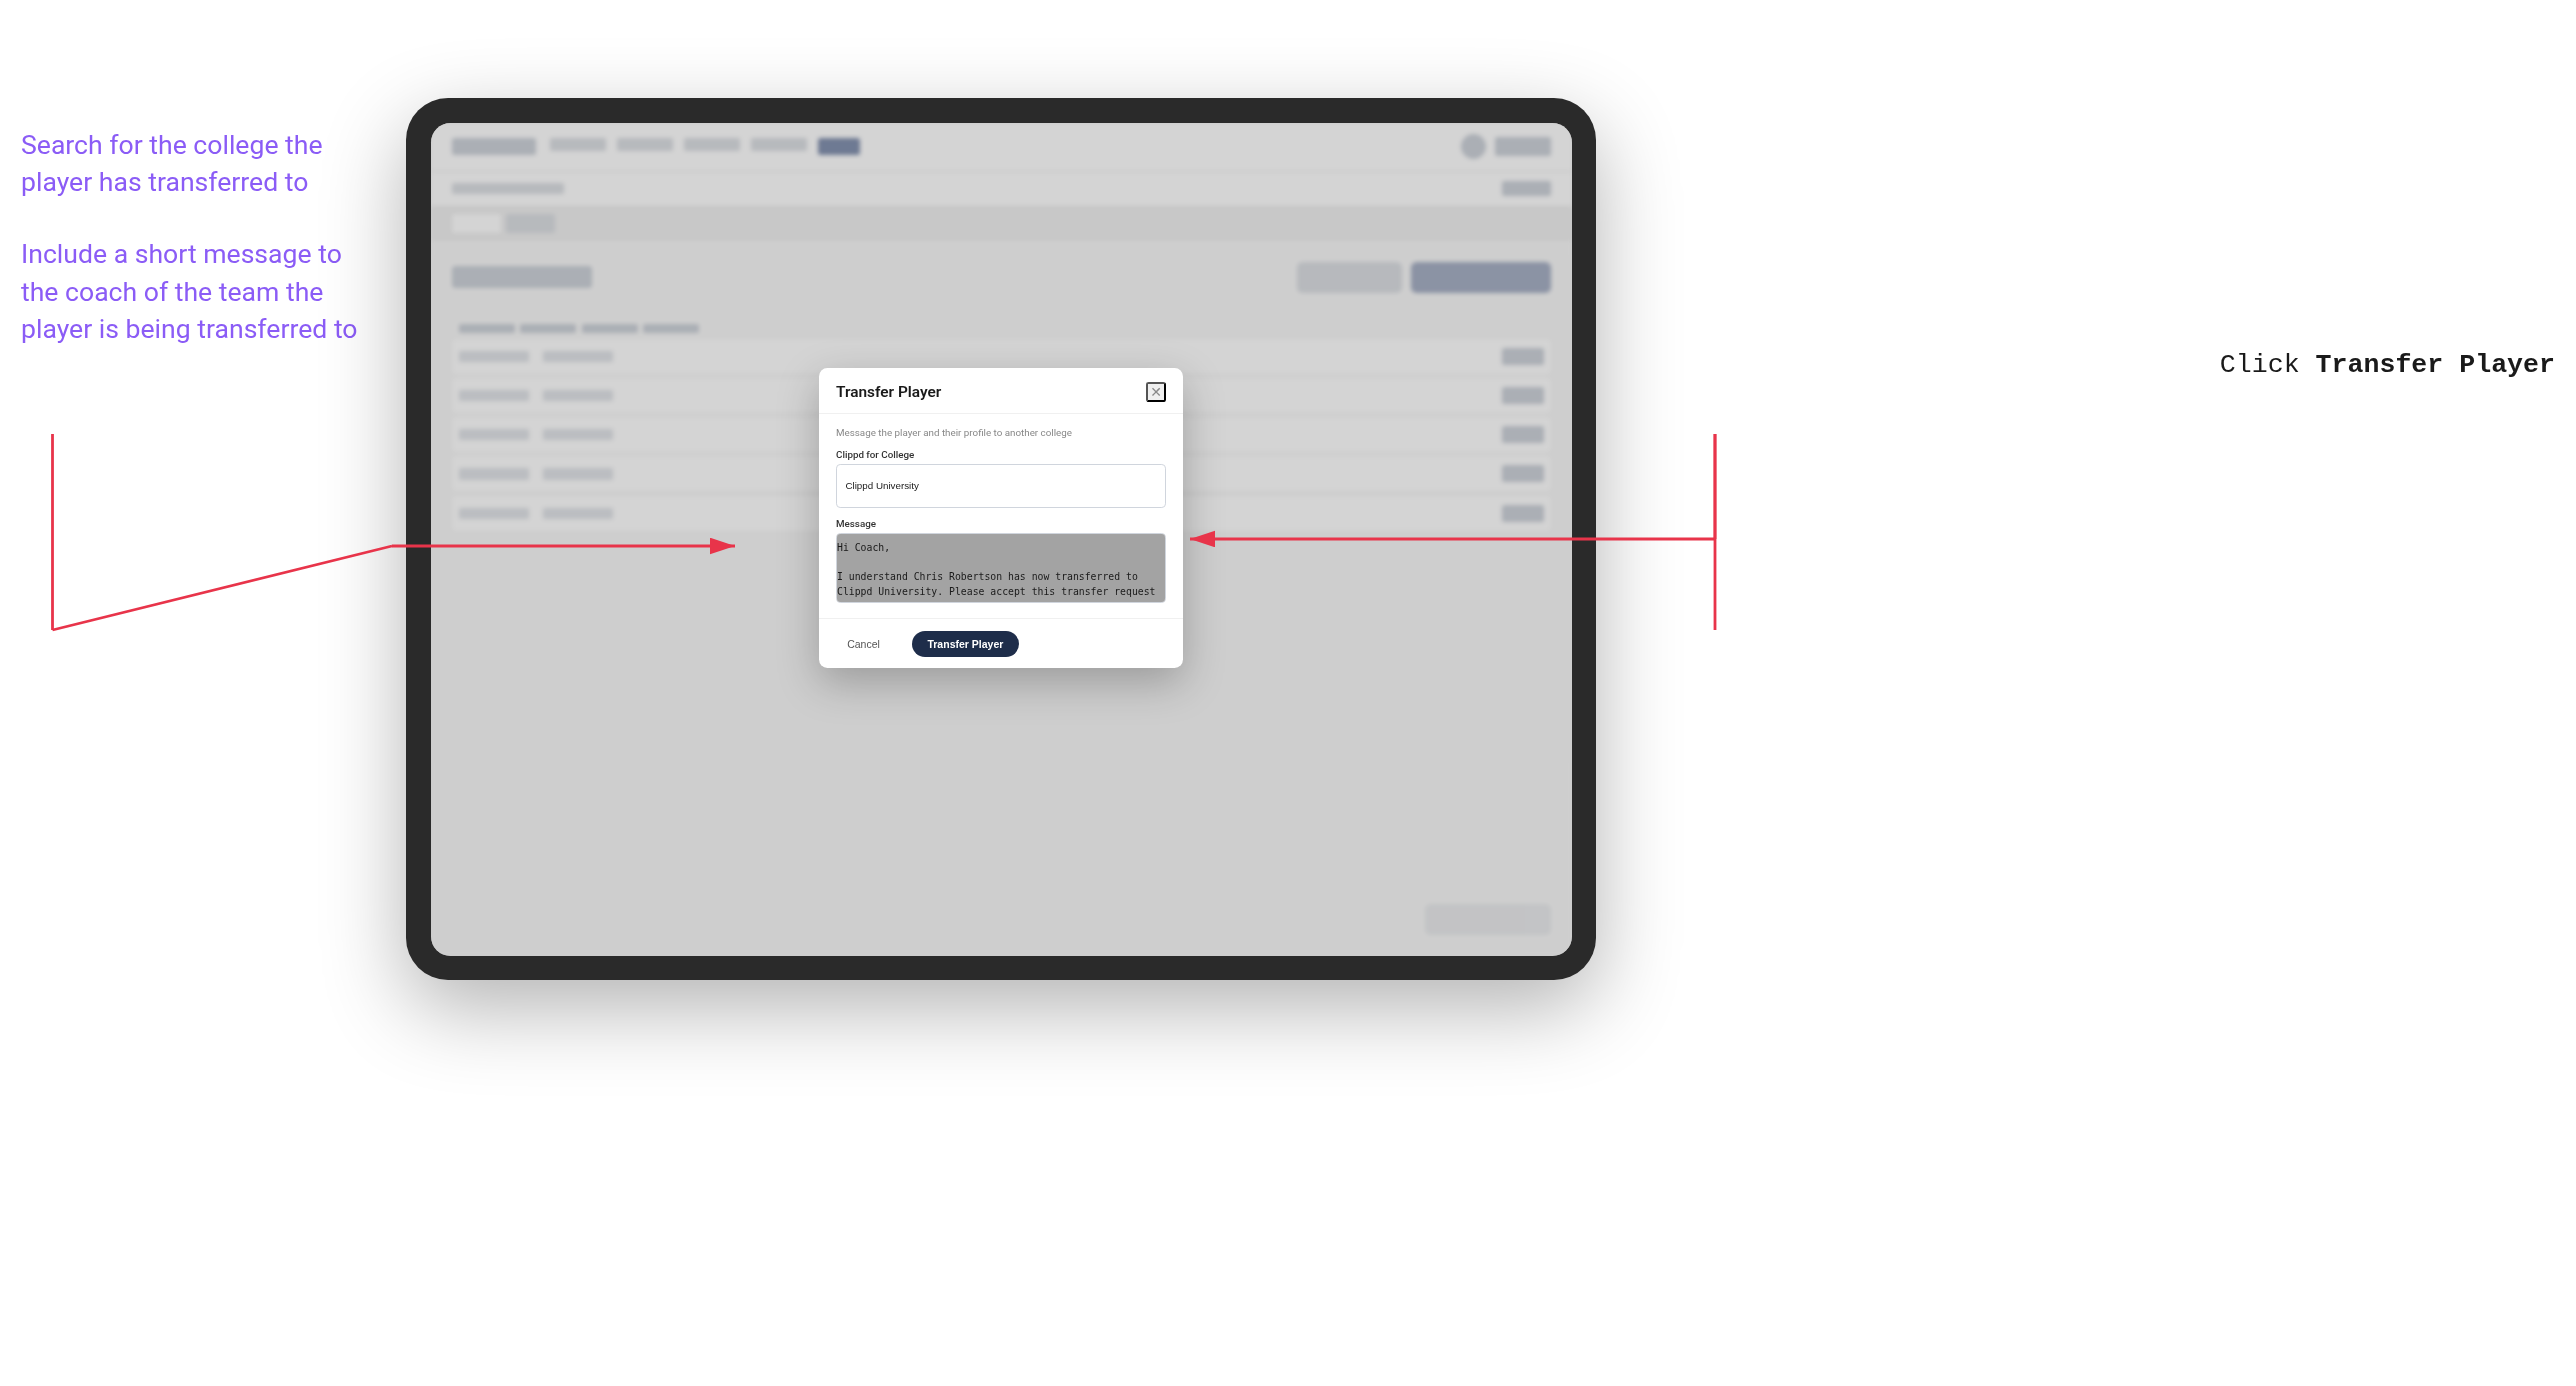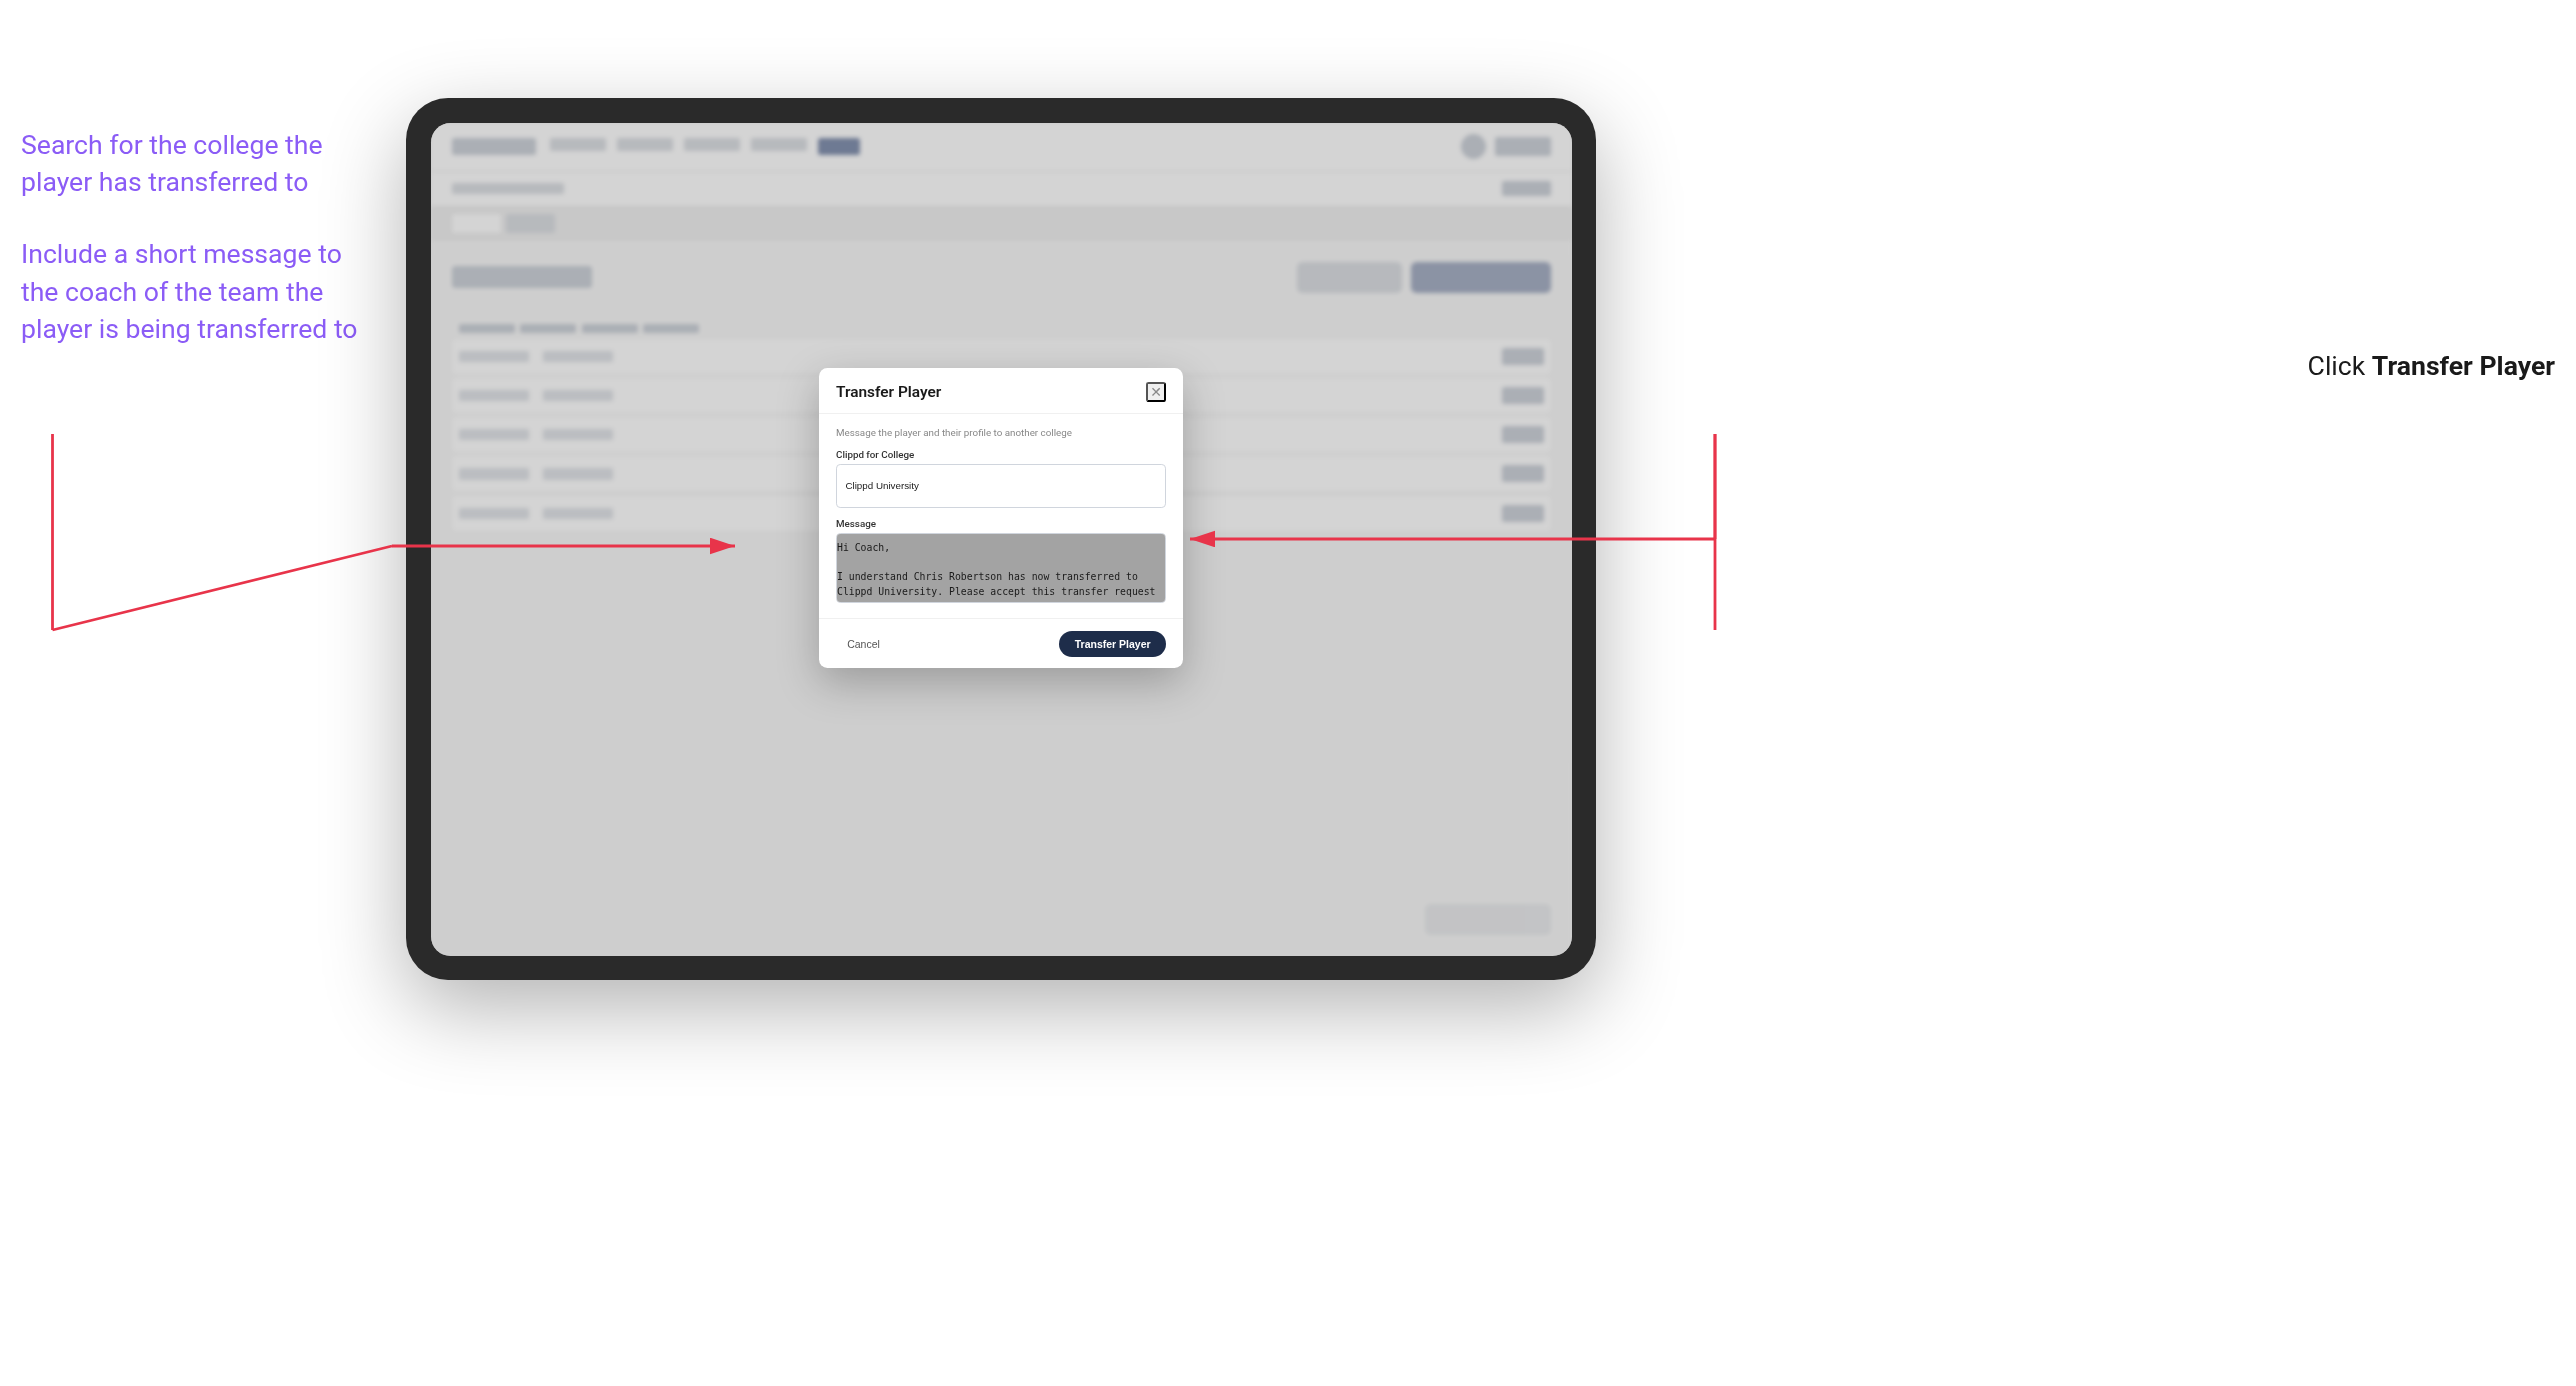--- a/index.html
+++ b/index.html
@@ -27,20 +27,21 @@
     }
 
     
     .annotation-right {
       position: absolute;
       right: 21px;
       top: 350px;
       text-align: left;
       font-size: 26.6px;
       color: #1a1a1a;
+      font-family: Liberation Mono, monospace;
     }
     .annotation-right strong {
       font-weight: 700;
     }
 
     
     .tablet-frame {
       position: absolute;
       left: 406px;
       top: 98px;
@@ -316,21 +317,21 @@
       font-size: 9.8px;
       color: #1a1a1a;
       resize: none;
       margin-bottom: 0;
       background: #a3a3a3;
       line-height: 1.5;
     }
     .dialog-footer {
       display: flex;
       align-items: center;
-      justify-content: space-between;
+      justify-content: flex-start;
       gap: 21px;
       padding: 11.2px 17px;
       border-top: 0.7px solid #f0f0f0;
     }
     .btn-cancel {
       background: transparent;
       border: none;
       font-size: 10.5px;
       color: #555;
       cursor: pointer;

